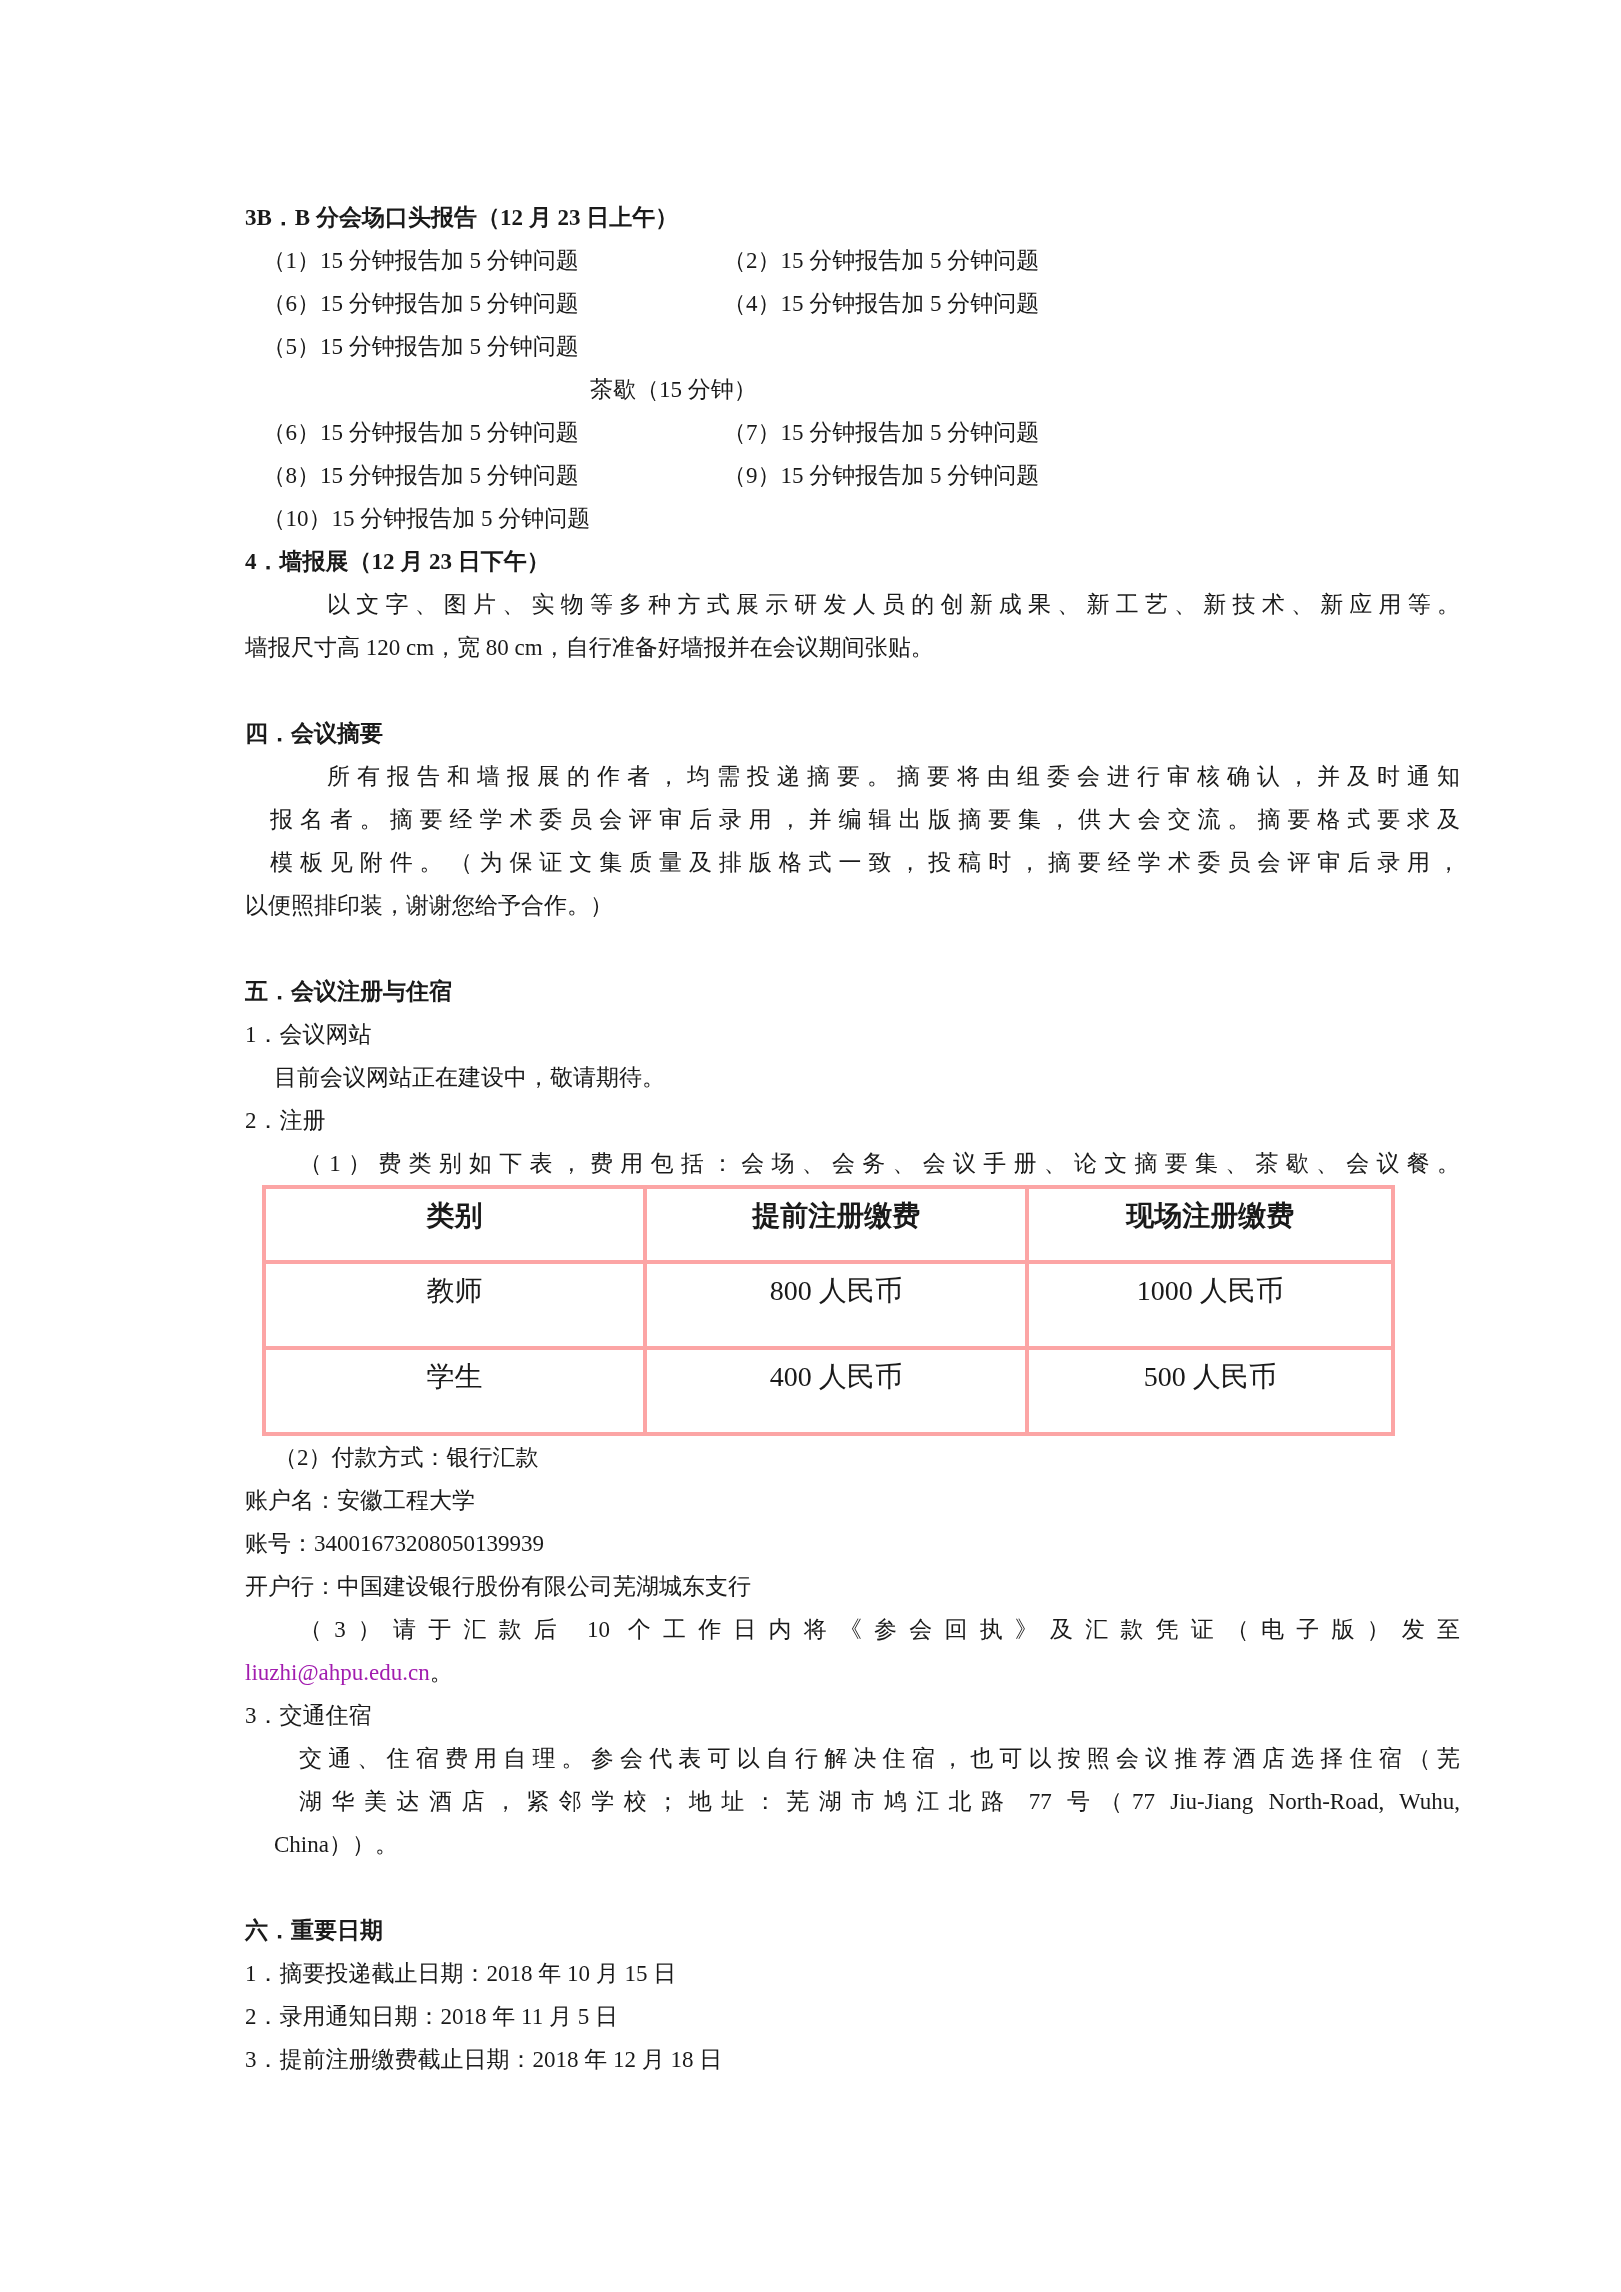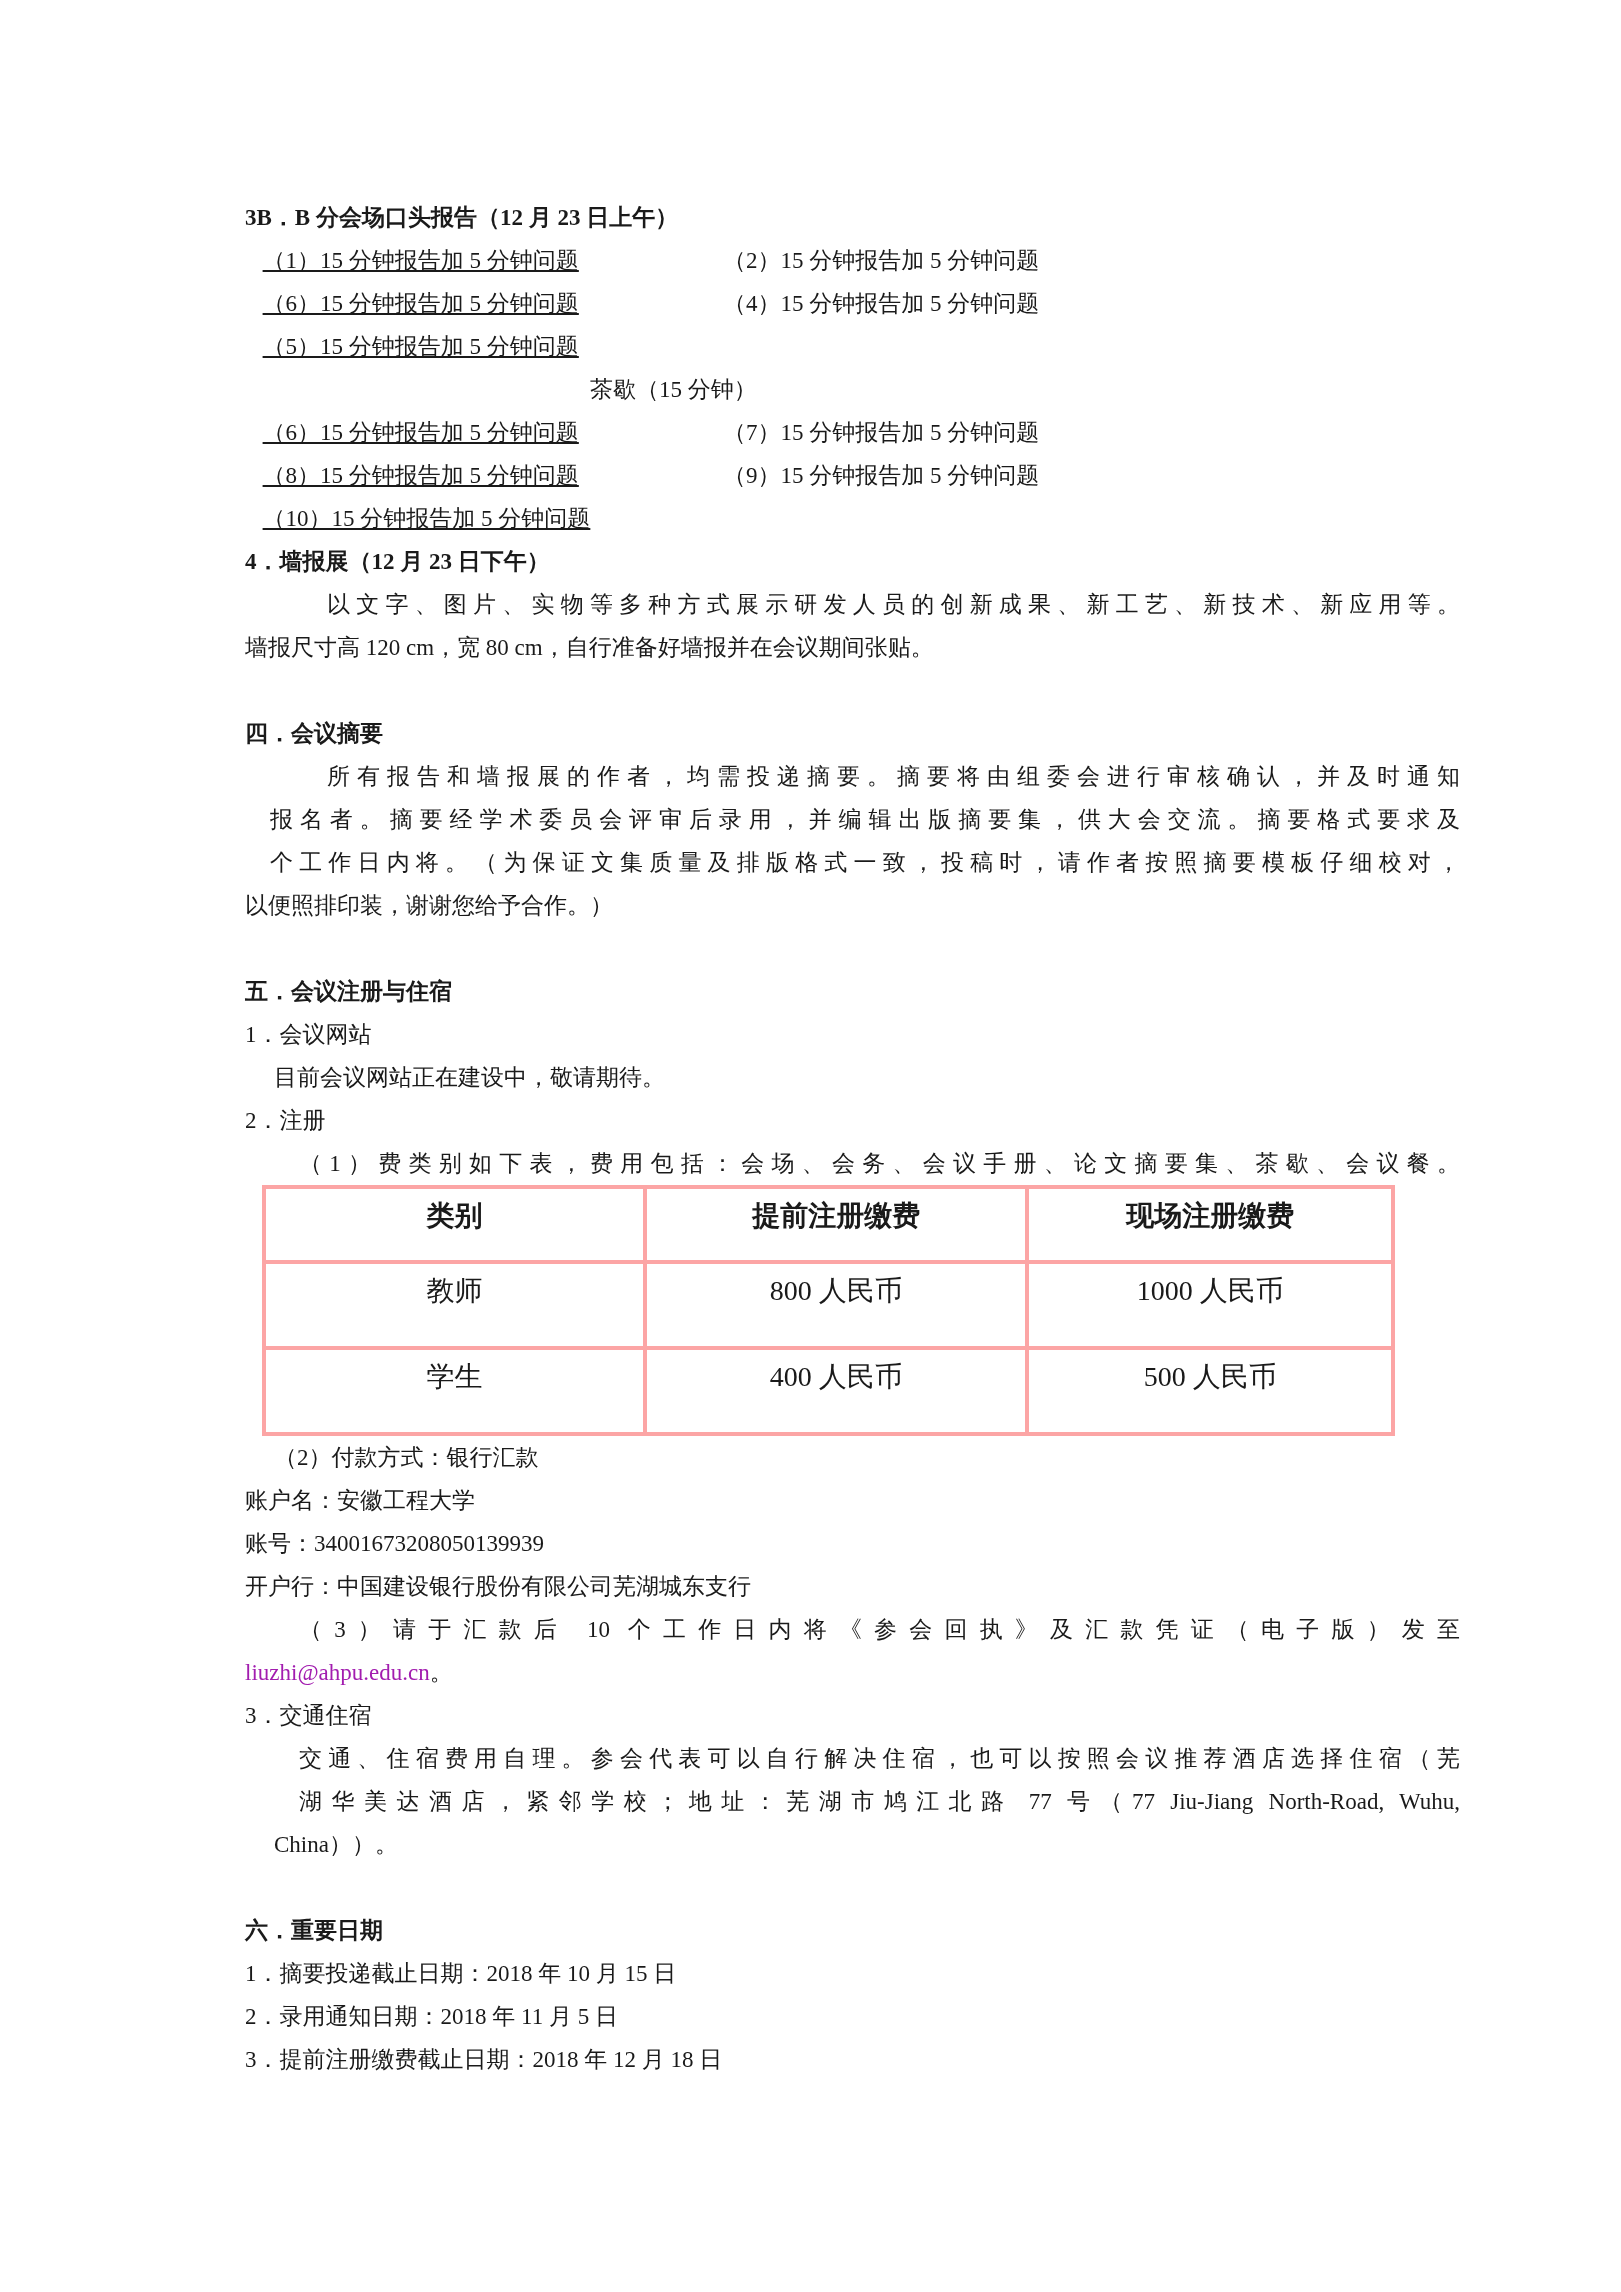--- a/index.html
+++ b/index.html
@@ -6,21 +6,21 @@
   body{
     width:1621px;height:2293px;position:relative;background:#ffffff;
     font-family:"Liberation Serif","DejaVu Serif",serif;
     color:#1a1a1a;
   }
   .page{position:absolute;left:0;top:0;width:1621px;height:2293px;background:#ffffff;}
   .content{position:absolute;left:245px;top:196px;width:1215px;}
   .ln{position:relative;height:43px;line-height:43px;font-size:23px;}
   .gap{height:43px;}
   .b{font-weight:bold;}
-  .i1{padding-left:17.6px;text-decoration:underline;}
+  .i1{padding-left:17.6px;}
   .i2{padding-left:29px;}
   .i3{padding-left:57px;}
   .jz{text-align:justify;text-align-last:justify;text-justify:inter-character;margin-left:25px;}
   .col2{position:absolute;left:478px;top:0;}
   .tea{padding-left:345px;}
   .email{color:#a21caf;text-decoration:none;cursor:pointer;}
   table.fee{
     border-collapse:collapse;margin-left:16.7px;width:1094px;
     table-layout:fixed;
   }
@@ -73,21 +73,21 @@
 
     <div class="ln b">4．墙报展（12 月 23 日下午）</div>
     <div class="ln i3 jz">以文字、图片、实物等多种方式展示研发人员的创新成果、新工艺、新技术、新应用等。</div>
     <div class="ln">墙报尺寸高 120 cm，宽 80 cm，自行准备好墙报并在会议期间张贴。</div>
 
     <div class="gap"></div>
 
     <div class="ln b">四．会议摘要</div>
     <div class="ln i3 jz">所有报告和墙报展的作者，均需投递摘要。摘要将由组委会进行审核确认，并及时通知</div>
     <div class="ln jz">报名者。摘要经学术委员会评审后录用，并编辑出版摘要集，供大会交流。摘要格式要求及</div>
-    <div class="ln jz">个工作日内将。（为保证文集质量及排版格式一致，投稿时，请作者按照摘要模板仔细校对，</div>
+    <div class="ln jz">模板见附件。（为保证文集质量及排版格式一致，投稿时，摘要经学术委员会评审后录用，</div>
     <div class="ln">以便照排印装，谢谢您给予合作。）</div>
 
     <div class="gap"></div>
 
     <div class="ln b">五．会议注册与住宿</div>
     <div class="ln">1．会议网站</div>
     <div class="ln i2">目前会议网站正在建设中，敬请期待。</div>
     <div class="ln">2．注册</div>
     <div class="ln i2 jz">（1）费类别如下表，费用包括：会场、会务、会议手册、论文摘要集、茶歇、会议餐。</div>
 

